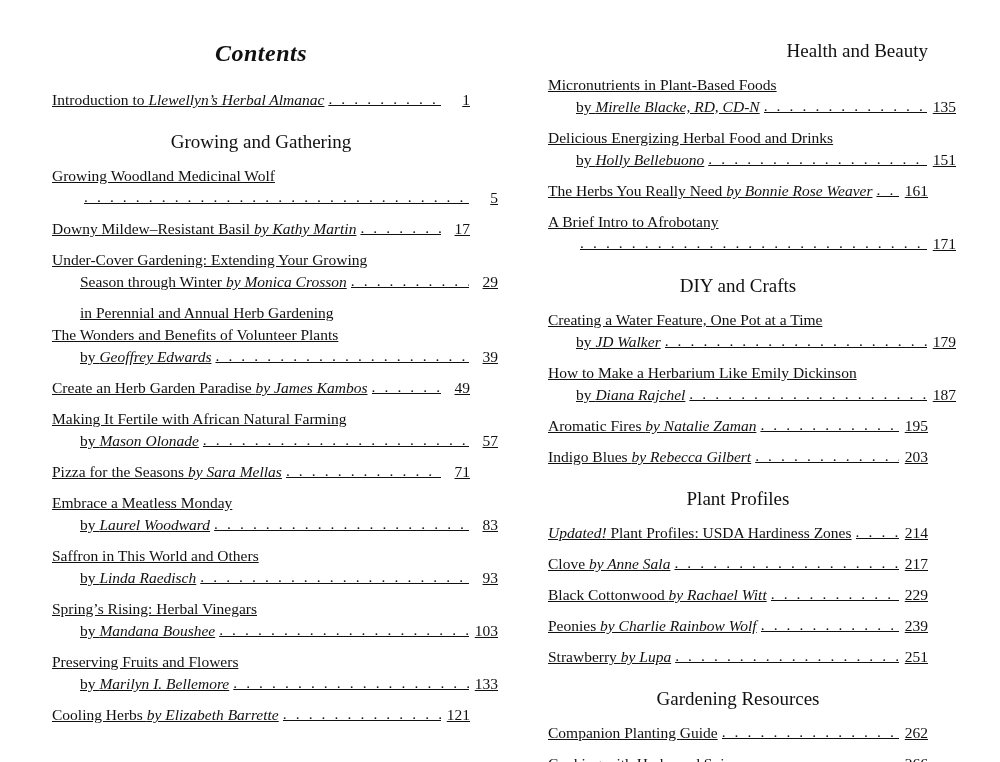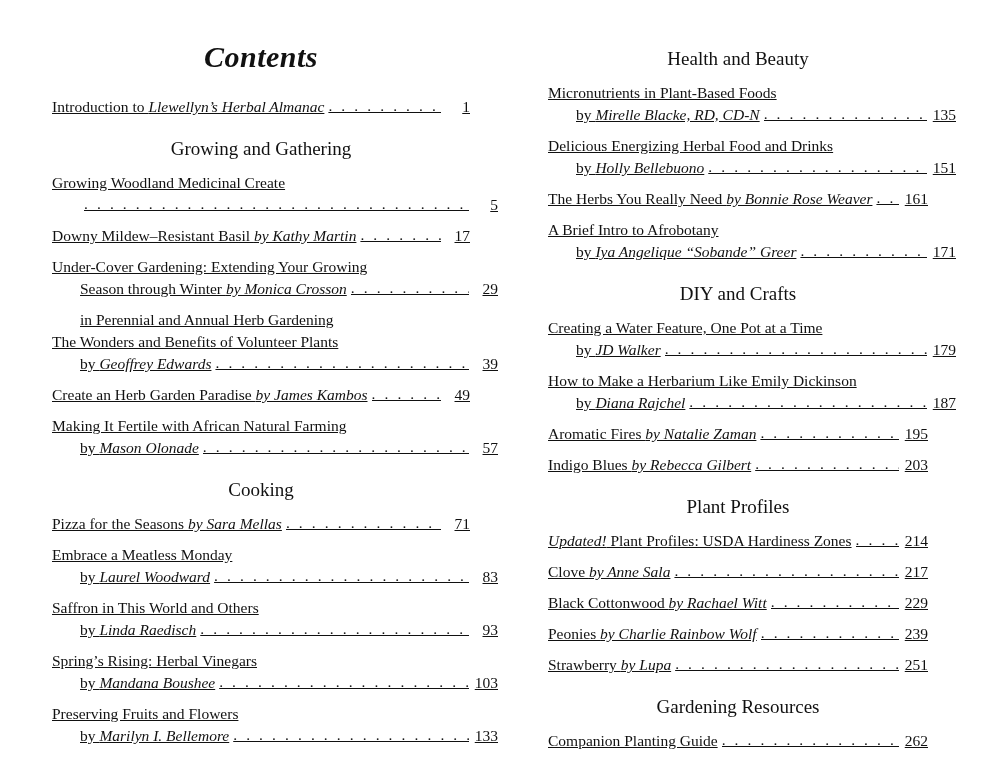--- a/index.html
+++ b/index.html
@@ -36,34 +36,35 @@
     padding-right: 10px;
   }
   .col-right {
     width: 500px;
     padding-left: 68px;
     padding-right: 52px;
   }
   .contents-title {
     font-family: "Liberation Serif", serif;
     font-style: italic;
-    font-size: 30px;
+    font-size: 24px;
     text-align: center;
     margin: 0 0 22px 0;
     letter-spacing: 0.5px;
   }
   .section-head {
     text-align: center;
     font-size: 19px;
     margin: 20px 0 12px 0;
     font-weight: normal;
     font-family: "Liberation Serif", serif;
   }
   .section-head.first-right {
-    margin-top: 8px;
+    margin-top: 0;
+    text-align: right;
   }
   .entry {
     font-size: 15.5px;
     line-height: 1.42;
     margin-bottom: 9px;
     text-decoration: underline;
   }
   .line {
     display: flex;
     align-items: baseline;
@@ -109,21 +110,21 @@
           <div class="entry">
             <div class="line">
               <span class="txt">Introduction to <i>Llewellyn’s Herbal Almanac</i></span>
               <span class="leader">. . . . . . . . . . . . . . . . . . . . . . . . . . . . . . . . . . . . . . . . . . . . . . . . . . . . . . . . . . . . . . . . . . . . . . . . . . . . . . . . . . . . . . . . . </span>
               <span class="pg">1</span>
             </div>
           </div>
           <div class="section-head">Growing and Gathering</div>
           <div class="entry">
             <div class="line">
-              <span class="txt">Growing Woodland Medicinal Create</span>
+              <span class="txt">Growing Woodland Medicinal Wolf</span>
             </div>
             <div class="line indent">
               <span class="leader">. . . . . . . . . . . . . . . . . . . . . . . . . . . . . . . . . . . . . . . . . . . . . . . . . . . . . . . . . . . . . . . . . . . . . . . . . . . . . . . . . . . . . . . . . </span>
               <span class="pg">5</span>
             </div>
           </div>
           <div class="entry">
             <div class="line">
               <span class="txt">Downy Mildew–Resistant Basil <i>by Kathy Martin</i></span>
               <span class="leader">. . . . . . . . . . . . . . . . . . . . . . . . . . . . . . . . . . . . . . . . . . . . . . . . . . . . . . . . . . . . . . . . . . . . . . . . . . . . . . . . . . . . . . . . . </span>
@@ -163,21 +164,20 @@
           <div class="entry">
             <div class="line">
               <span class="txt">Making It Fertile with African Natural Farming</span>
             </div>
             <div class="line indent">
               <span class="txt">by <i>Mason Olonade</i></span>
               <span class="leader">. . . . . . . . . . . . . . . . . . . . . . . . . . . . . . . . . . . . . . . . . . . . . . . . . . . . . . . . . . . . . . . . . . . . . . . . . . . . . . . . . . . . . . . . . </span>
               <span class="pg">57</span>
             </div>
           </div>
-          <div class="section-head">Cooking</div>
           <div class="entry">
             <div class="line">
               <span class="txt">Pizza for the Seasons <i>by Sara Mellas</i></span>
               <span class="leader">. . . . . . . . . . . . . . . . . . . . . . . . . . . . . . . . . . . . . . . . . . . . . . . . . . . . . . . . . . . . . . . . . . . . . . . . . . . . . . . . . . . . . . . . . </span>
               <span class="pg">71</span>
             </div>
           </div>
           <div class="entry">
             <div class="line">
               <span class="txt">Embrace a Meatless Monday</span>
@@ -256,21 +256,20 @@
               <span class="txt">The Herbs You Really Need <i>by Bonnie Rose Weaver</i></span>
               <span class="leader">. . . . . . . . . . . . . . . . . . . . . . . . . . . . . . . . . . . . . . . . . . . . . . . . . . . . . . . . . . . . . . . . . . . . . . . . . . . . . . . . . . . . . . . . . </span>
               <span class="pg">161</span>
             </div>
           </div>
           <div class="entry">
             <div class="line">
               <span class="txt">A Brief Intro to Afrobotany</span>
             </div>
             <div class="line indent">
-              <span class="txt">by <i>Iya Angelique “Sobande” Greer</i></span>
               <span class="leader">. . . . . . . . . . . . . . . . . . . . . . . . . . . . . . . . . . . . . . . . . . . . . . . . . . . . . . . . . . . . . . . . . . . . . . . . . . . . . . . . . . . . . . . . . </span>
               <span class="pg">171</span>
             </div>
           </div>
           <div class="section-head">DIY and Crafts</div>
           <div class="entry">
             <div class="line">
               <span class="txt">Creating a Water Feature, One Pot at a Time</span>
             </div>
             <div class="line indent">

